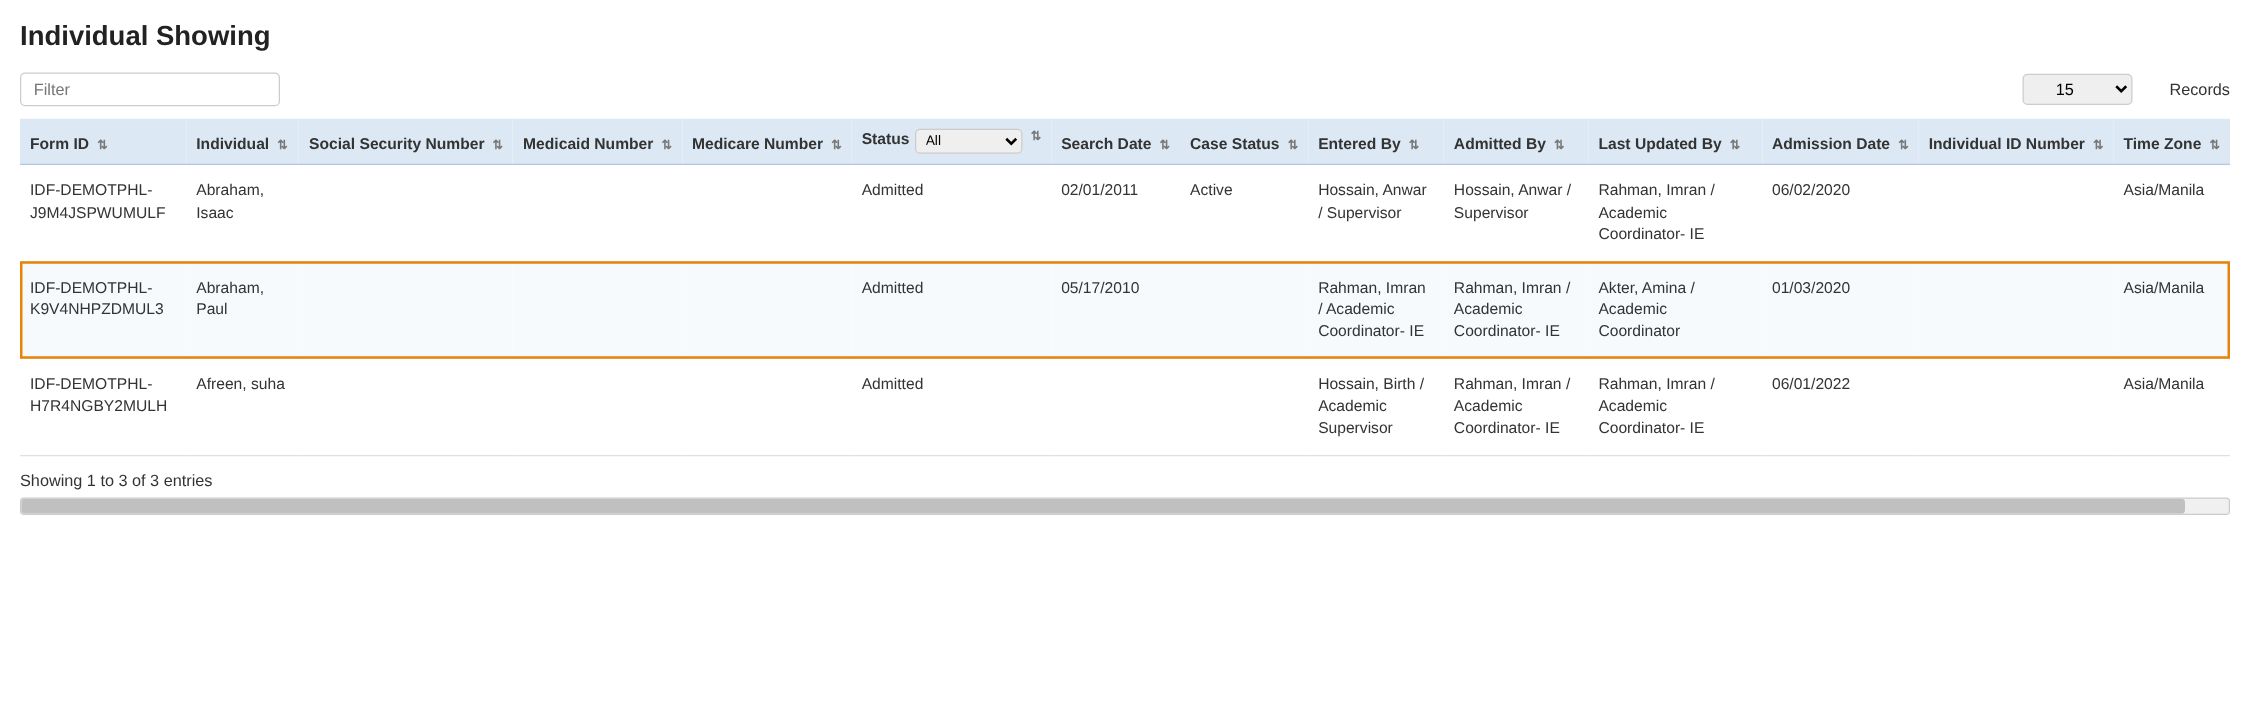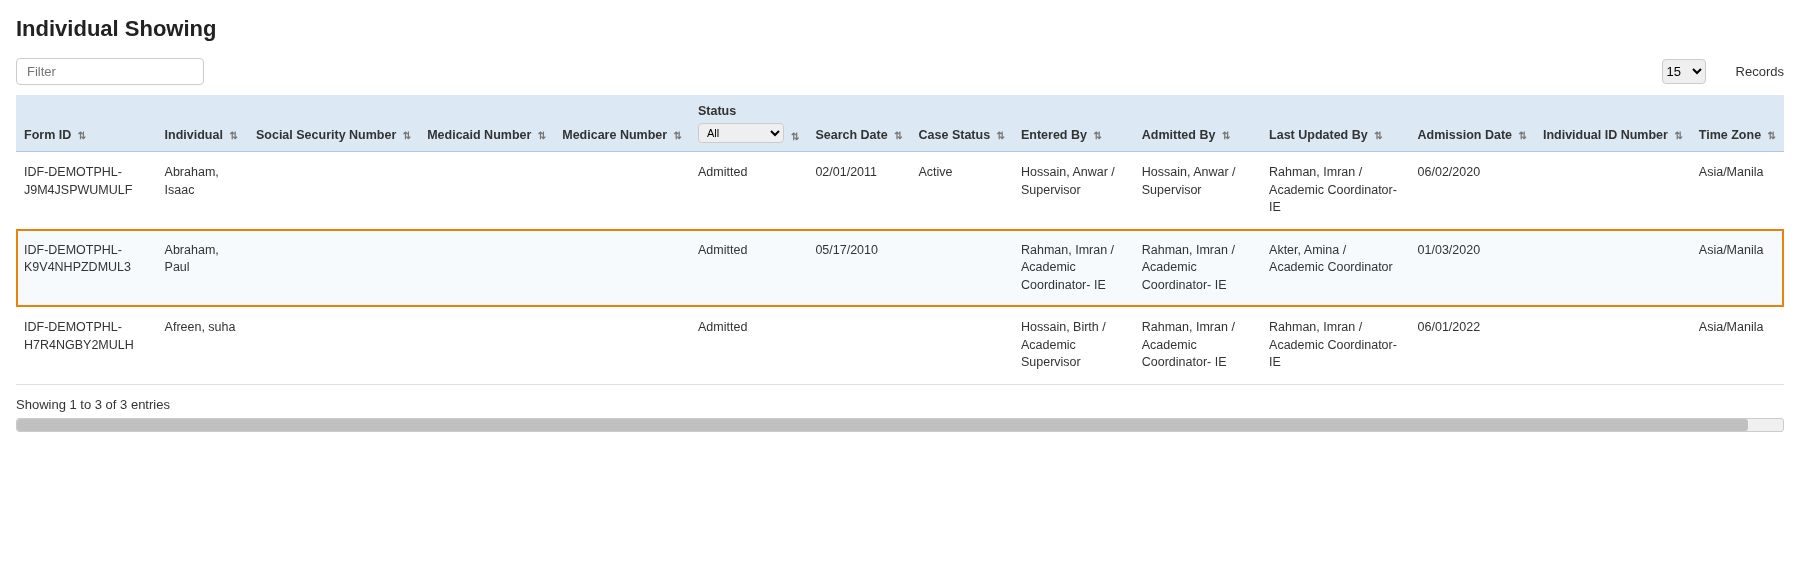--- a/index.html
+++ b/index.html
@@ -1,28 +1,28 @@
 <!DOCTYPE html>
 <html><head>
   <meta charset="utf-8">
   <style>
     * { box-sizing: border-box; margin: 0; padding: 0; }
     body { font-family: Arial, sans-serif; font-size: 13px; color: #333; background: #fff; padding: 16px; }
     h1 { font-size: 22px; font-weight: 600; margin-bottom: 16px; color: #222; }
     .toolbar { display: flex; justify-content: space-between; align-items: center; margin-bottom: 10px; }
-    .filter-input { border: 1px solid #ccc; border-radius: 4px; padding: 5px 10px; font-size: 13px; width: 188px; color: #555; }
+    .filter-input { border: 1px solid #ccc; border-radius: 4px; padding: 5px 10px; font-size: 13px; width: 208px; color: #555; }
     .records-control { display: flex; align-items: center; gap: 6px; }
-    .records-select { border: 1px solid #ccc; border-radius: 4px; padding: 3px 0; font-size: 13px; }
+    .records-select { border: 1px solid #ccc; border-radius: 4px; padding: 3px 22px; font-size: 13px; }
     .records-label { font-size: 13px; color: #333; padding-left: 24px; }
     table { width: 100%; border-collapse: collapse; font-size: 12.5px; }
     thead tr { background: #dce9f5; }
     thead th { padding: 8px 8px; text-align: left; font-weight: 600; color: #333; border-bottom: 1px solid #b0c8e0; white-space: nowrap; vertical-align: bottom; line-height: 1.3; }
     thead th .sort-icon { display: inline-block; margin-left: 3px; color: #777; font-size: 10px; }
-    .status-header { display: flex; flex-direction: column; gap: 4px; }
-    .status-filter { display: flex; align-items: flex-end; gap: 4px; }
+    .status-header { display: flex; flex-direction: row; gap: 4px; }
+    .status-filter { display: flex; align-items: flex-start; gap: 4px; }
     .status-select { border: 1px solid #ccc; border-radius: 4px; padding: 2px 4px; font-size: 11px; }
     tbody tr { border-bottom: 1px solid #e0e0e0; }
     tbody tr:nth-child(odd) { background: #fff; }
     tbody tr:nth-child(even) { background: #f7fafd; }
     tbody tr.selected-row { outline: 2px solid #e8830a; outline-offset: -2px; }
     td { padding: 12px 8px; vertical-align: top; line-height: 1.4; }
     .footer { display: flex; justify-content: space-between; align-items: center; margin-top: 12px; }
     .showing-text { font-size: 13px; color: #333; }
     .pagination { display: flex; align-items: center; gap: 4px; }
     .page-btn { border: 1px solid #ccc; background: #fff; padding: 5px 12px; border-radius: 3px; cursor: pointer; font-size: 13px; color: #333; }

